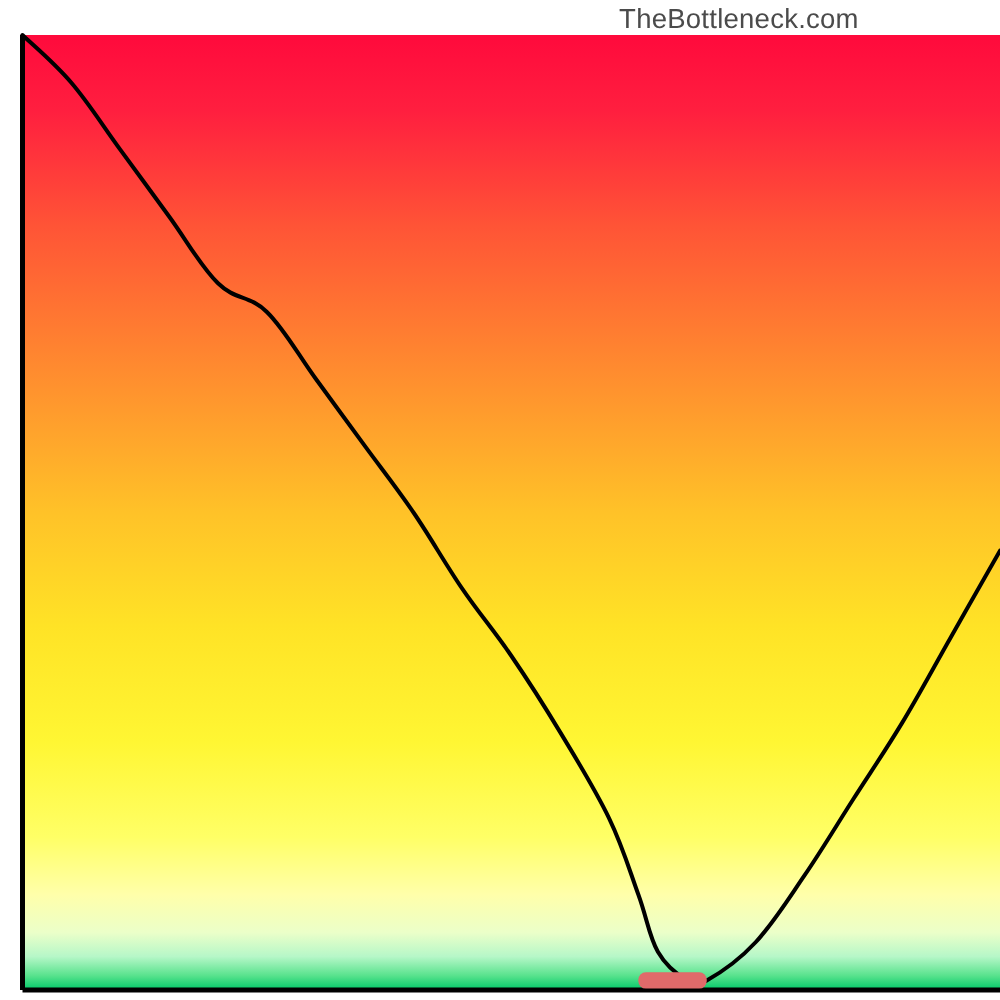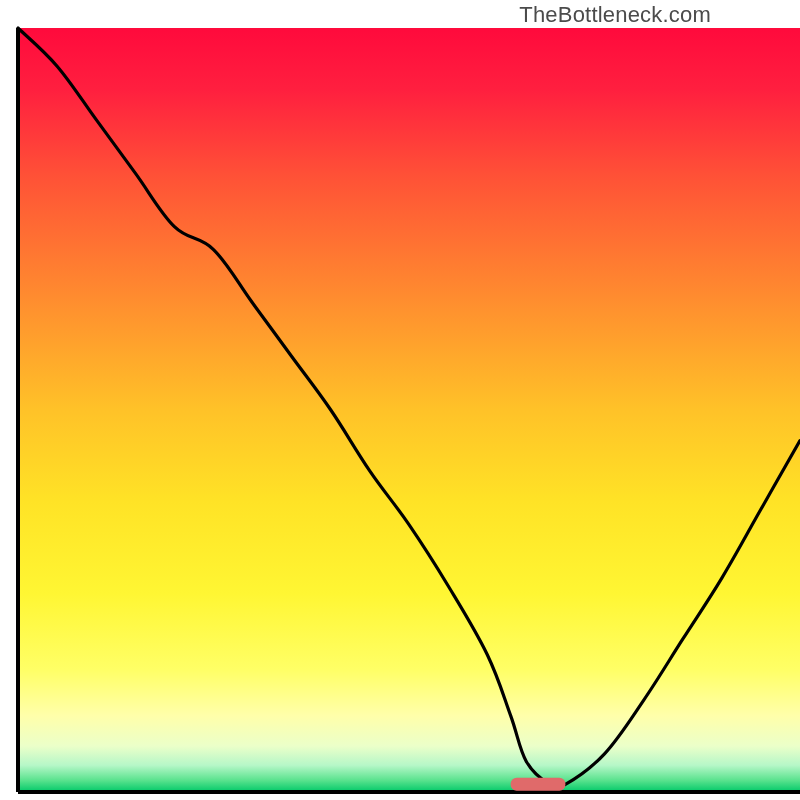--- a/index.html
+++ b/index.html
@@ -8,21 +8,20 @@
     width: 800px;
     height: 800px;
     overflow: hidden;
     font-family: Arial, Helvetica, sans-serif;
     background: #fff;
   }
   .stage {
     position: relative;
     width: 695px;
     height: 800px;
-    padding-left: 24px;
   }
   .watermark {
     position: absolute;
     top: 2px;
     right: 8px;
     font-size: 22px;
     font-weight: 500;
     color: #4b4b4b;
     letter-spacing: 0.2px;
     z-index: 10;

